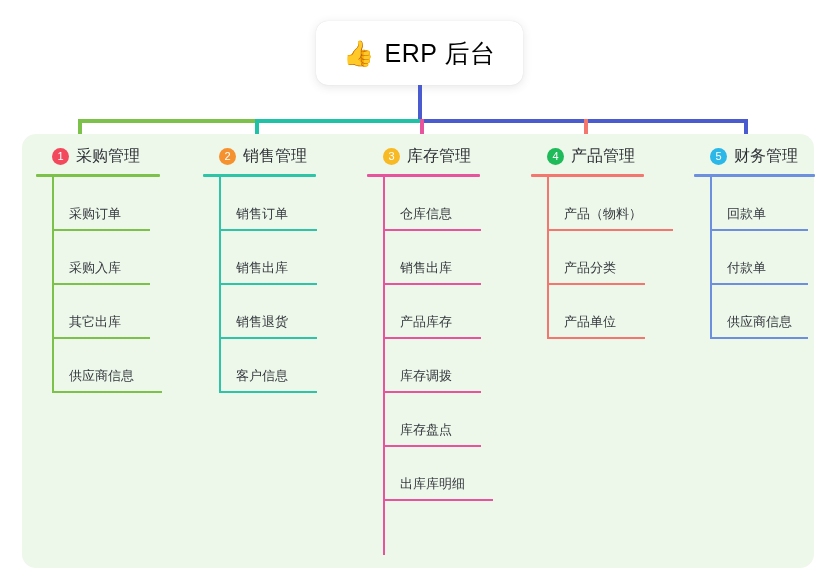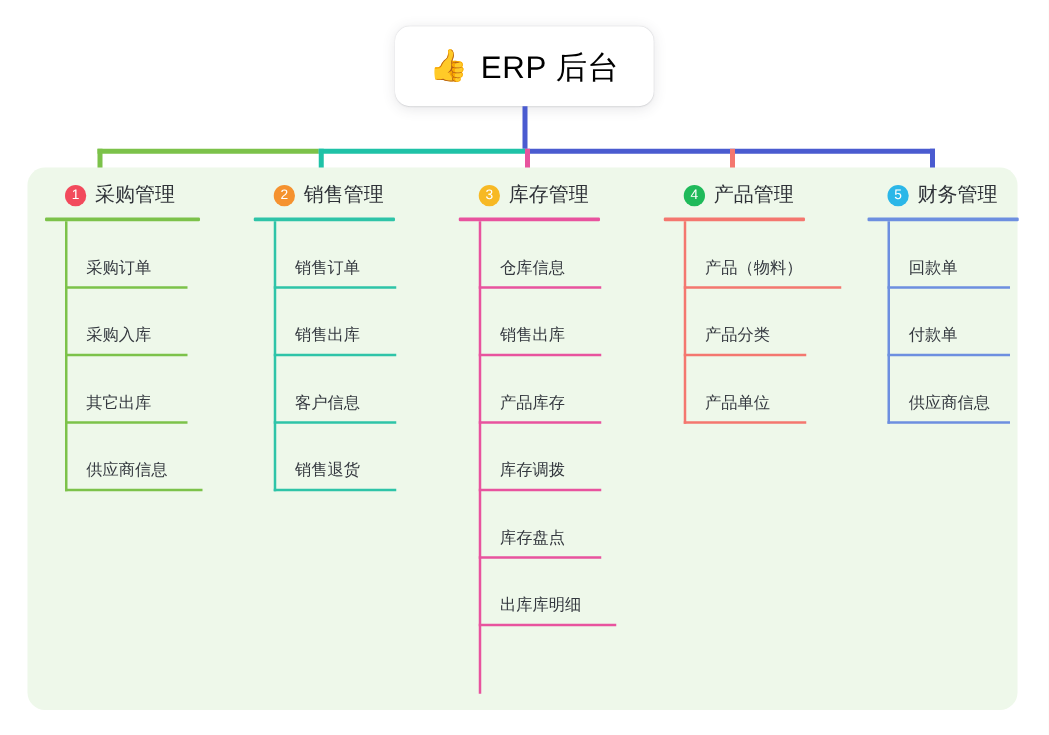--- a/index.html
+++ b/index.html
@@ -211,27 +211,27 @@
           <div class="spine" style="background: rgb(46, 196, 168); height: 216px;"></div>
           <div class="leaf">
             <span class="leaf-text">销售订单</span>
             <div class="leaf-underline" style="background: rgb(46, 196, 168); width: 98px;"></div>
           </div>
           <div class="leaf">
             <span class="leaf-text">销售出库</span>
             <div class="leaf-underline" style="background: rgb(46, 196, 168); width: 98px;"></div>
           </div>
           <div class="leaf">
+            <span class="leaf-text">销售退货</span>
+            <div class="leaf-underline" style="background: rgb(46, 196, 168); width: 98px;"></div>
+          </div>
+          <div class="leaf">
             <span class="leaf-text">客户信息</span>
             <div class="leaf-underline" style="background: rgb(46, 196, 168); width: 98px;"></div>
           </div>
-          <div class="leaf">
-            <span class="leaf-text">销售退货</span>
-            <div class="leaf-underline" style="background: rgb(46, 196, 168); width: 98px;"></div>
-          </div>
         </div>
       </div>
       <div class="column" style="left: 367px; width: 150px;">
         <div class="col-head">
           <span class="badge" style="background: rgb(247, 185, 36);">3</span>
           <span class="col-title">库存管理</span>
         </div>
         <div class="col-rule" style="background: rgb(232, 83, 158); width: 113px;"></div>
         <div class="branch">
           <div class="spine" style="background: rgb(232, 83, 158); height: 378px;"></div>

